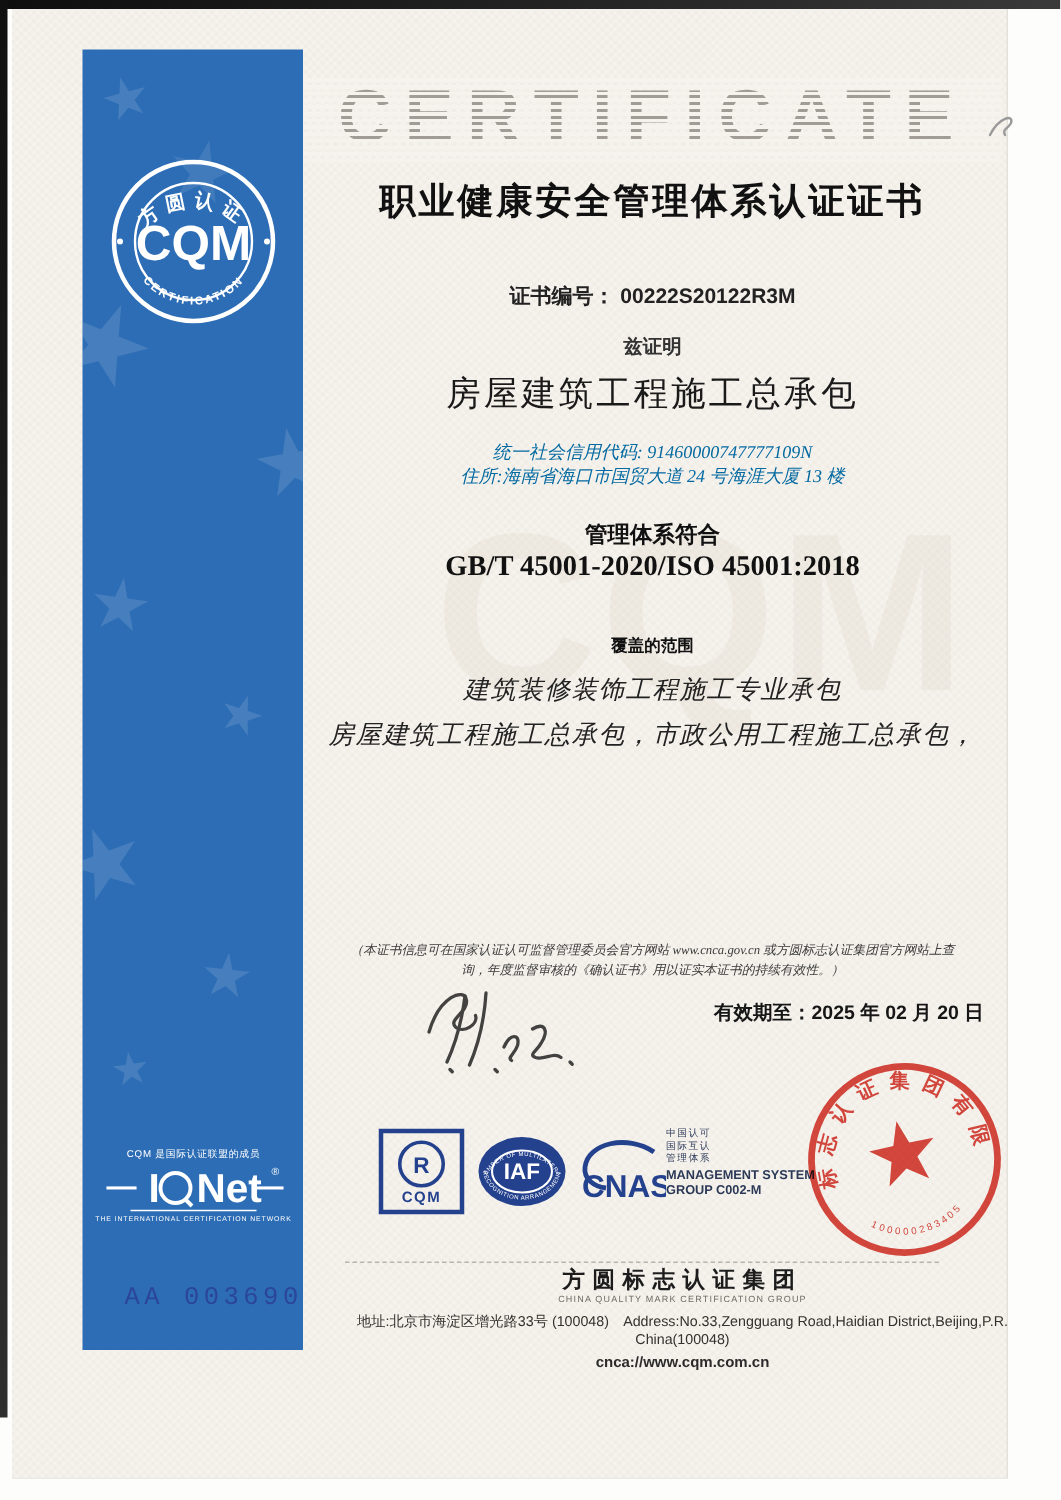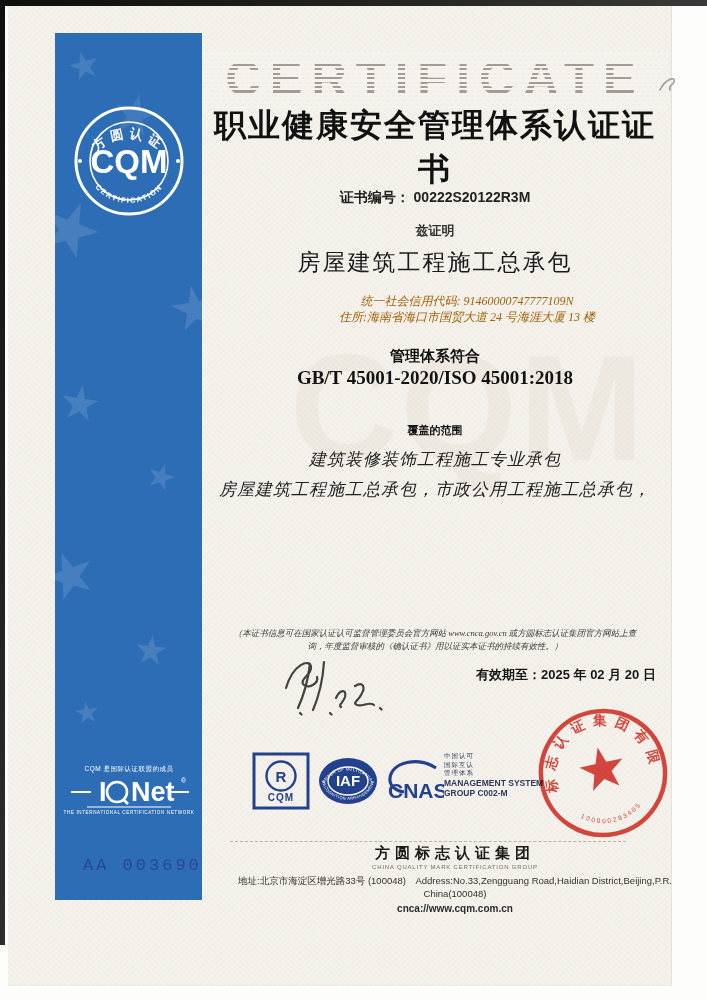--- a/index.html
+++ b/index.html
@@ -22,27 +22,27 @@
   .star{position:absolute;background:rgba(255,255,255,0.12);
     clip-path:polygon(50% 0%,61% 35%,98% 35%,68% 57%,79% 91%,50% 70%,21% 91%,32% 57%,2% 35%,39% 35%);}
   .serial{position:absolute;left:28px;top:823px;width:100%;font-family:"Liberation Mono",monospace;
     font-size:17px;letter-spacing:3px;color:#2b3f96;opacity:.85;}
   
   .content{position:absolute;left:202px;top:0;width:466px;height:1000px;text-align:center;color:#1b1b1b;}
   .embossed-wrap{position:absolute;left:0;top:50px;width:466px;height:58px;}
   .embossed{font-weight:bold;font-size:49px;letter-spacing:9px;color:#a19c95;font-family:"Liberation Sans",sans-serif;}
   .embossed-stripes{position:absolute;left:0;top:0;width:100%;height:100%;
     background:repeating-linear-gradient(180deg,transparent 0 2px,#f6f3ee 2px 4.5px);}
-  .cert-title{position:absolute;left:0;top:104px;width:466px;font-size:32px;font-weight:bold;letter-spacing:2px;color:#111;}
+  .cert-title{position:absolute;left:0;top:118px;width:466px;font-size:24px;font-weight:bold;letter-spacing:2px;color:#111;}
   .cert-no{position:absolute;left:0;top:189px;width:466px;font-size:14px;font-weight:bold;color:#222;}
   .certify{position:absolute;left:0;top:222px;width:466px;font-size:13px;font-weight:bold;color:#333;}
   .company{position:absolute;left:0;top:247px;width:466px;font-size:23px;letter-spacing:2px;
     font-family:"Liberation Serif",serif;color:#1a1a1a;}
   .holder-lines{position:absolute;left:0;top:294px;width:466px;font-size:12px;line-height:15.5px;
-    font-family:"Liberation Serif",serif;font-style:italic;color:#a16207;padding-left:32px;}
+    font-family:"Liberation Serif",serif;font-style:italic;color:#0369a1;}
   .conform{position:absolute;left:0;top:347px;width:466px;font-size:15px;font-weight:bold;color:#111;}
   .standard{position:absolute;left:0;top:367px;width:466px;font-size:19px;font-weight:bold;
     font-family:"Liberation Serif",serif;color:#111;}
   .scope-label{position:absolute;left:0;top:423px;width:466px;font-size:11px;font-weight:bold;color:#111;}
   .scope{position:absolute;left:0;top:445px;width:466px;font-size:17px;line-height:30px;letter-spacing:1px;
     font-family:"Liberation Serif",serif;font-style:italic;color:#222;}
   .note{position:absolute;left:10px;top:627px;width:446px;font-size:8.5px;line-height:13px;
     font-family:"Liberation Serif",serif;font-style:italic;color:#3a3a3a;}
   .dates{position:absolute;left:274px;top:663px;width:200px;text-align:left;font-size:13px;line-height:23px;
     font-weight:bold;color:#161616;}

